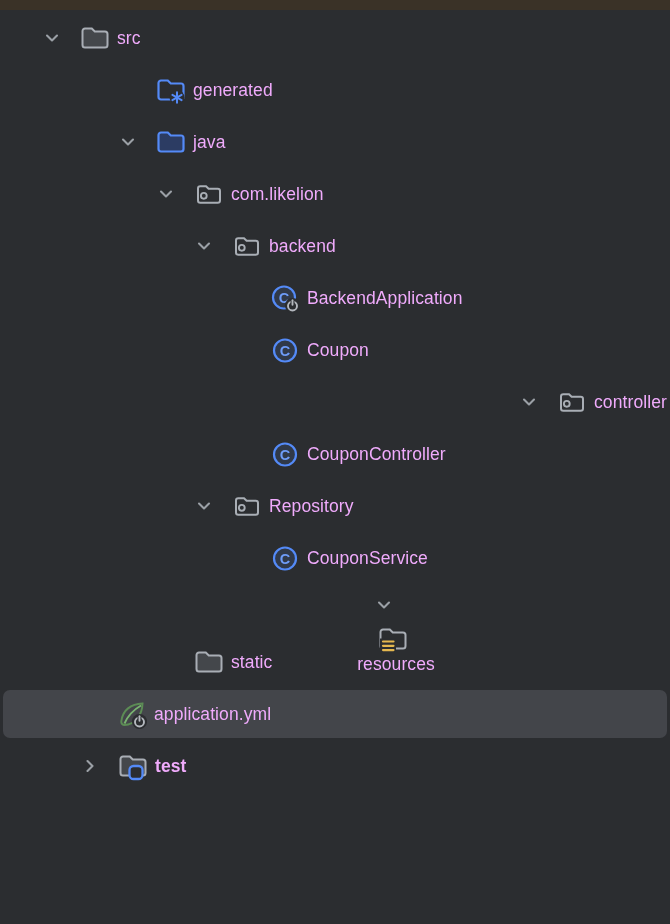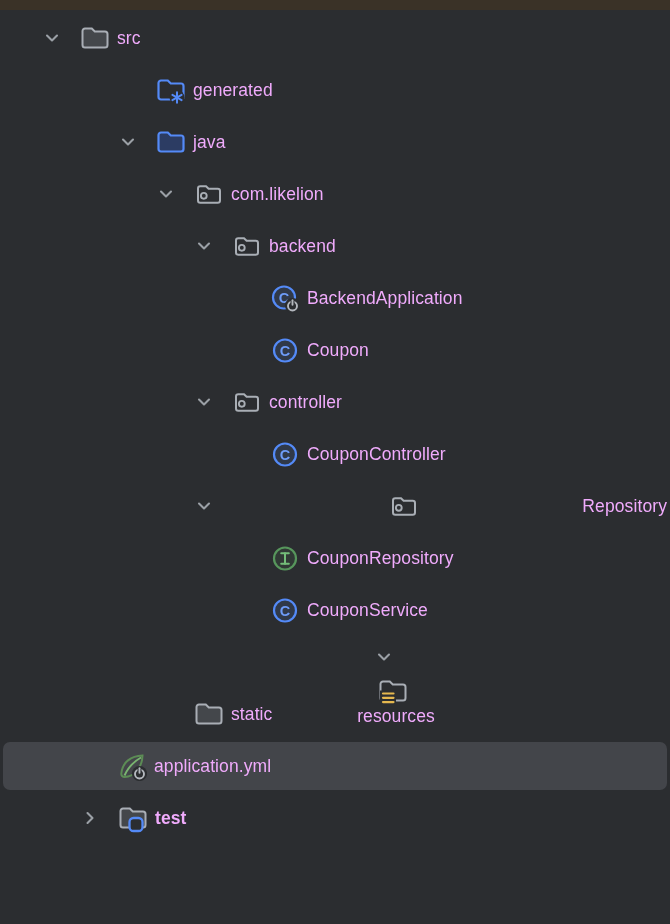--- a/index.html
+++ b/index.html
@@ -144,21 +144,21 @@
     <div class="row" style="padding-left: 229px;">
       <span class="chevron-slot"></span>
       <span class="icon-slot">
         <svg width="30" height="30" viewBox="0 0 30 30">
           <circle cx="15" cy="15.5" r="11" fill="rgba(84,138,247,0.13)" stroke="#548AF7" stroke-width="2.2"></circle>
           <text x="15" y="20.6" text-anchor="middle" font-family="'Liberation Sans', sans-serif" font-size="14.5" font-weight="bold" fill="#6E9CF8">C</text>
         </svg>
       </span>
       <span class="label">Coupon</span>
     </div>
-    <div class="row" style="padding-left: 191px;">
+    <div class="row" style="padding-left: 191px; justify-content: flex-end;">
       <span class="chevron-slot">
         <svg width="20" height="20" viewBox="0 0 20 20">
           <polyline points="5,7.5 10,12.5 15,7.5" fill="none" stroke="#9BA0A6" stroke-width="2.1" stroke-linecap="round" stroke-linejoin="round"></polyline>
         </svg>
       </span>
       <span class="icon-slot">
         <svg width="30" height="30" viewBox="0 0 30 30">
           <path d="M4 9.5 a2.3 2.3 0 0 1 2.3 -2.3 h5.7 l2.6 2.6 h9.1 a2.3 2.3 0 0 1 2.3 2.3 v9.4 a2.3 2.3 0 0 1 -2.3 2.3 h-17.4 a2.3 2.3 0 0 1 -2.3 -2.3 z" fill="none" stroke="#A9AEB5" stroke-width="2"></path>
           <circle cx="9.8" cy="16.8" r="2.9" fill="none" stroke="#A9AEB5" stroke-width="1.9"></circle>
         </svg>
@@ -168,47 +168,33 @@
     <div class="row" style="padding-left: 229px;">
       <span class="chevron-slot"></span>
       <span class="icon-slot">
         <svg width="30" height="30" viewBox="0 0 30 30">
           <circle cx="15" cy="15.5" r="11" fill="rgba(84,138,247,0.13)" stroke="#548AF7" stroke-width="2.2"></circle>
           <text x="15" y="20.6" text-anchor="middle" font-family="'Liberation Sans', sans-serif" font-size="14.5" font-weight="bold" fill="#6E9CF8">C</text>
         </svg>
       </span>
       <span class="label">CouponController</span>
     </div>
-    <div class="row" style="padding-left: 191px; justify-content: space-between;">
+    <div class="row" style="padding-left: 191px;">
       <span class="chevron-slot">
         <svg width="20" height="20" viewBox="0 0 20 20">
           <polyline points="5,7.5 10,12.5 15,7.5" fill="none" stroke="#9BA0A6" stroke-width="2.1" stroke-linecap="round" stroke-linejoin="round"></polyline>
         </svg>
       </span>
       <span class="icon-slot">
         <svg width="30" height="30" viewBox="0 0 30 30">
           <path d="M4 9.5 a2.3 2.3 0 0 1 2.3 -2.3 h5.7 l2.6 2.6 h9.1 a2.3 2.3 0 0 1 2.3 2.3 v9.4 a2.3 2.3 0 0 1 -2.3 2.3 h-17.4 a2.3 2.3 0 0 1 -2.3 -2.3 z" fill="none" stroke="#A9AEB5" stroke-width="2"></path>
           <circle cx="9.8" cy="16.8" r="2.9" fill="none" stroke="#A9AEB5" stroke-width="1.9"></circle>
         </svg>
       </span>
       <span class="label">Repository</span>
-    </div>
-    <div class="row" style="padding-left: 229px;">
-      <span class="chevron-slot"></span>
-      <span class="icon-slot">
-        <svg width="30" height="30" viewBox="0 0 30 30">
-          <circle cx="15" cy="15.5" r="11" fill="rgba(87,150,92,0.12)" stroke="#57965C" stroke-width="2.2"></circle>
-          <g stroke="#73BD79" stroke-width="2" stroke-linecap="round">
-            <line x1="11.2" y1="10.3" x2="18.8" y2="10.3"></line>
-            <line x1="11.2" y1="20.7" x2="18.8" y2="20.7"></line>
-            <line x1="15" y1="10.3" x2="15" y2="20.7"></line>
-          </g>
-        </svg>
-      </span>
-      <span class="label">CouponRepository</span>
     </div>
     <div class="row" style="padding-left: 229px;">
       <span class="chevron-slot"></span>
       <span class="icon-slot">
         <svg width="30" height="30" viewBox="0 0 30 30">
           <circle cx="15" cy="15.5" r="11" fill="rgba(84,138,247,0.13)" stroke="#548AF7" stroke-width="2.2"></circle>
           <text x="15" y="20.6" text-anchor="middle" font-family="'Liberation Sans', sans-serif" font-size="14.5" font-weight="bold" fill="#6E9CF8">C</text>
         </svg>
       </span>
       <span class="label">CouponService</span>

